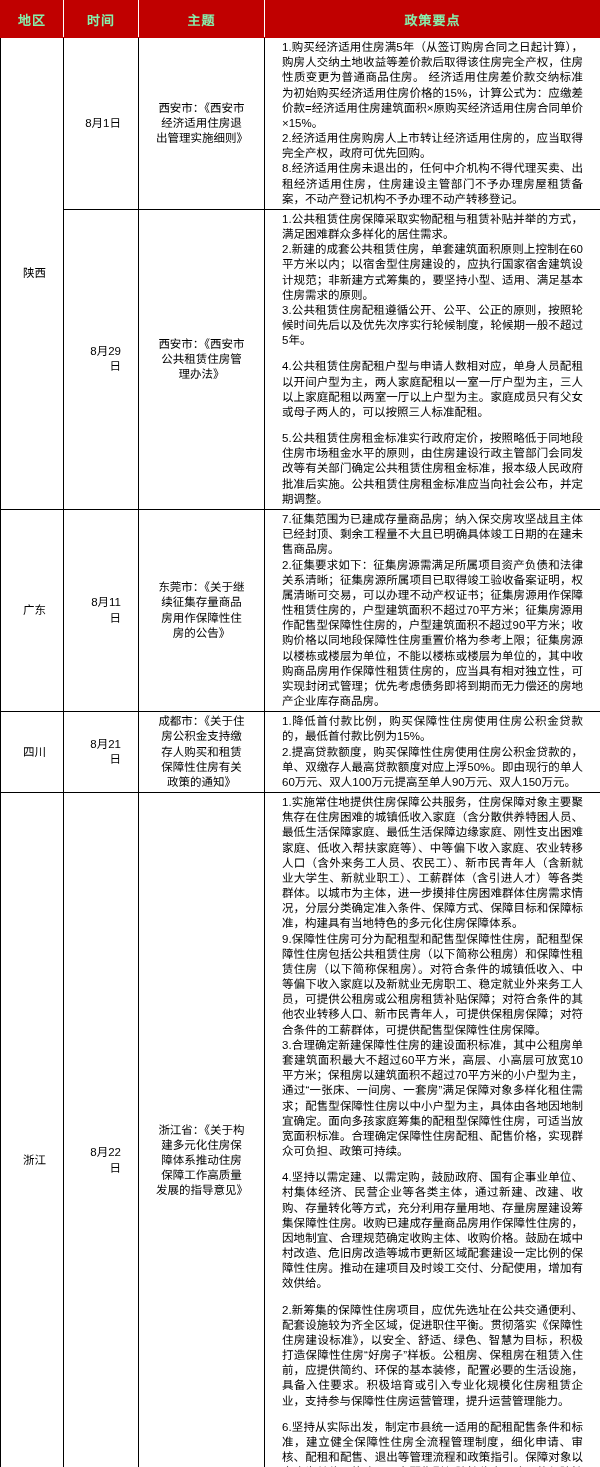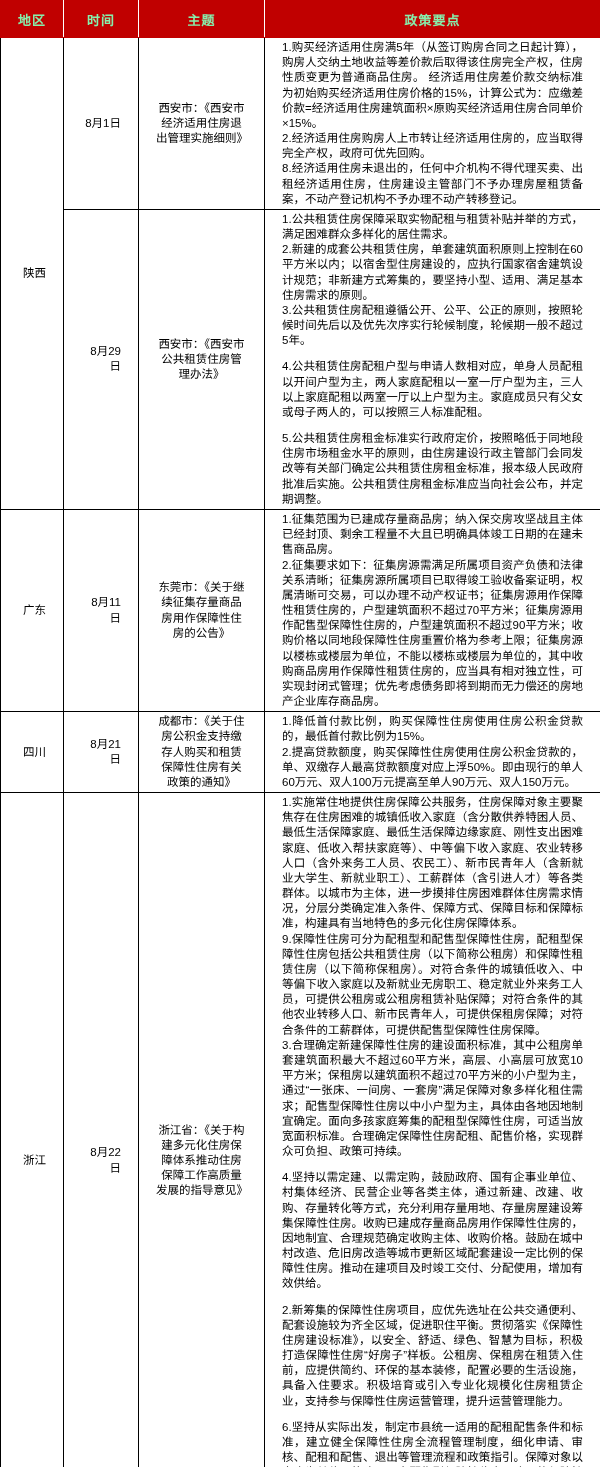--- a/index.html
+++ b/index.html
@@ -130,21 +130,21 @@
           <p class="gap-before">4.公共租赁住房配租户型与申请人数相对应，单身人员配租以开间户型为主，两人家庭配租以一室一厅户型为主，三人以上家庭配租以两室一厅以上户型为主。家庭成员只有父女或母子两人的，可以按照三人标准配租。</p>
           <p class="gap-before">5.公共租赁住房租金标准实行政府定价，按照略低于同地段住房市场租金水平的原则，由住房建设行政主管部门会同发改等有关部门确定公共租赁住房租金标准，报本级人民政府批准后实施。公共租赁住房租金标准应当向社会公布，并定期调整。</p>
         </td>
     </tr>
 
     <tr>
       <td class="cell-region">广东</td>
       <td class="cell-date">8月11日</td>
       <td class="cell-topic">东莞市：《关于继续征集存量商品房用作保障性住房的公告》</td>
       <td class="cell-points">
-          <p>1.征集范围为已建成存量商品房；纳入保交房攻坚战且主体已经封顶、剩余工程量不大且已明确具体竣工日期的在建未售商品房。</p>
+          <p>7.征集范围为已建成存量商品房；纳入保交房攻坚战且主体已经封顶、剩余工程量不大且已明确具体竣工日期的在建未售商品房。</p>
           <p>2.征集要求如下：征集房源需满足所属项目资产负债和法律关系清晰；征集房源所属项目已取得竣工验收备案证明，权属清晰可交易，可以办理不动产权证书；征集房源用作保障性租赁住房的，户型建筑面积不超过70平方米；征集房源用作配售型保障性住房的，户型建筑面积不超过90平方米；收购价格以同地段保障性住房重置价格为参考上限；征集房源以楼栋或楼层为单位，不能以楼栋或楼层为单位的，其中收购商品房用作保障性租赁住房的，应当具有相对独立性，可实现封闭式管理；优先考虑债务即将到期而无力偿还的房地产企业库存商品房。</p>
         </td>
     </tr>
 
     <tr>
       <td class="cell-region">四川</td>
       <td class="cell-date">8月21日</td>
       <td class="cell-topic">成都市：《关于住房公积金支持缴存人购买和租赁保障性住房有关政策的通知》</td>
       <td class="cell-points">
           <p>1.降低首付款比例，购买保障性住房使用住房公积金贷款的，最低首付款比例为15%。</p>

